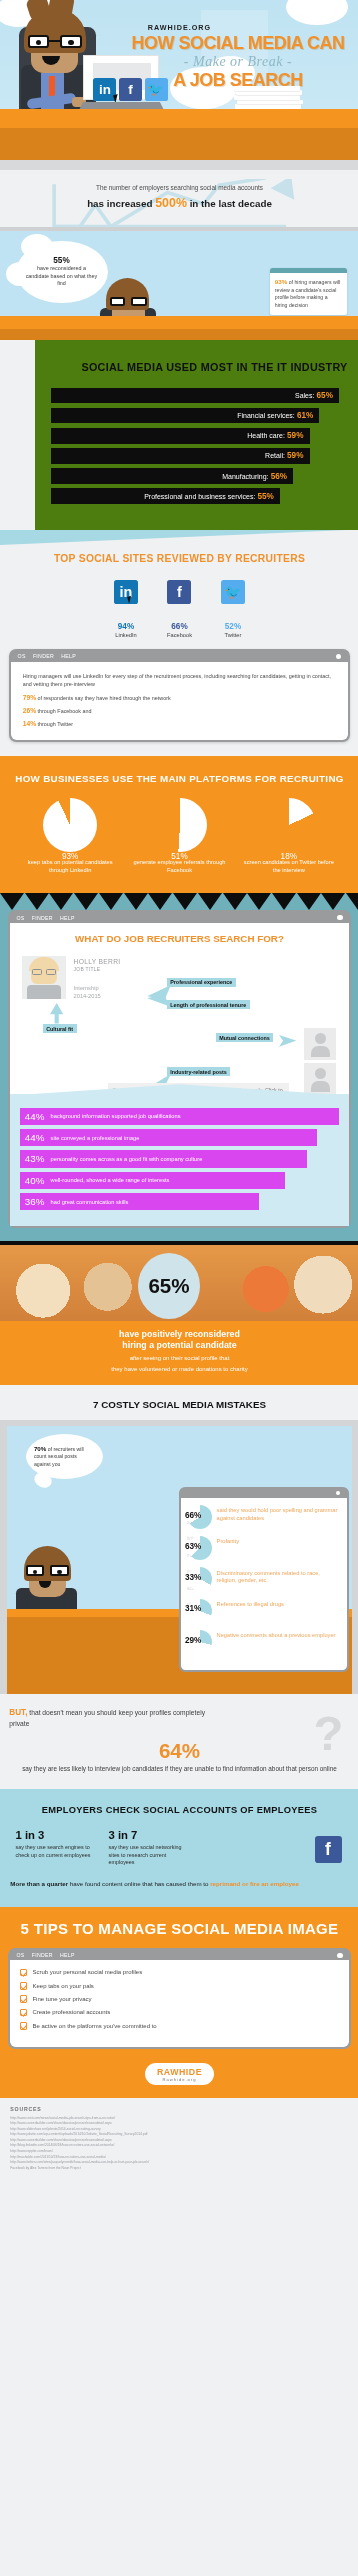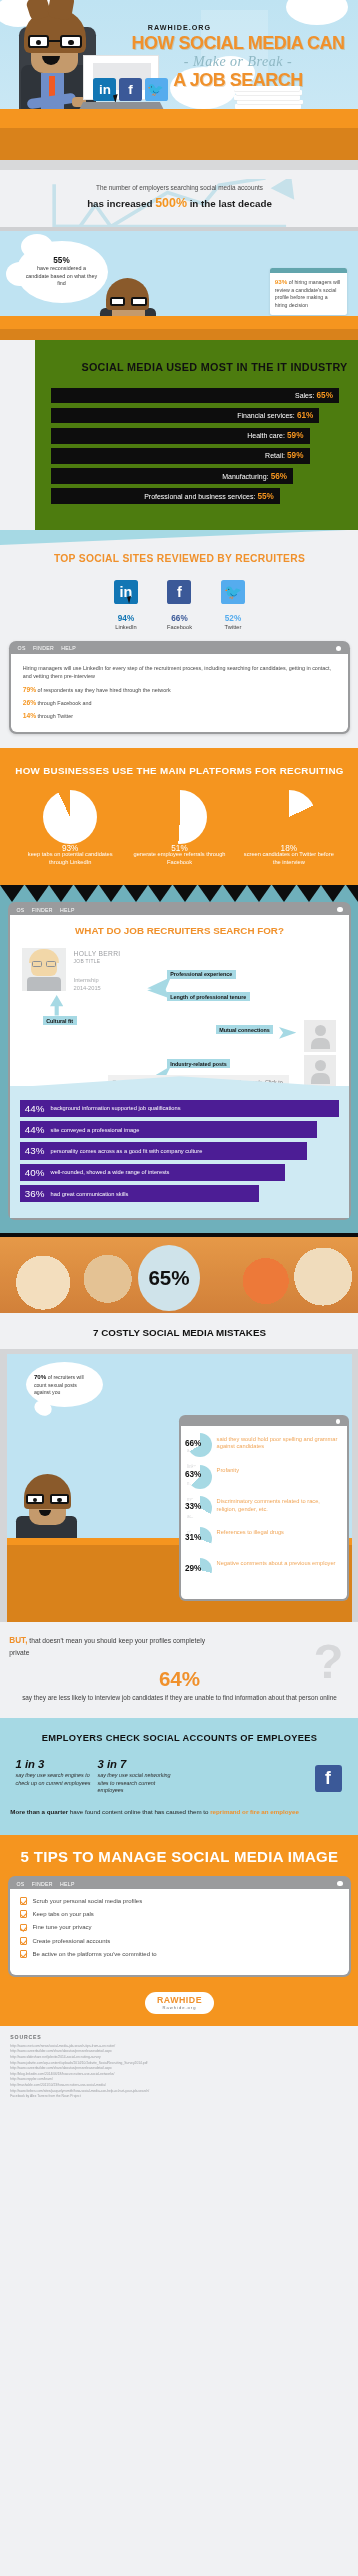--- a/index.html
+++ b/index.html
@@ -117,21 +117,21 @@
   .bar-row { background:#0d0d0d; color:#fff; margin-bottom:4.6px; height:15.5px; display:flex; align-items:center; justify-content:flex-end; padding-right:6.2px; font-size:7px;}
   .bar-row b { color:#f5951f; font-size:8.2px; margin-left:2.1px;}
 
   
   .topsites { background:#f0f1f3; padding:23px 0 13.4px; position:relative;}
   .diag-top { position:absolute; top:-0.5px; left:0; width:100%; height:15.5px; background:#a6d9e4; clip-path: polygon(0 0, 100% 0, 100% 0, 0 100%); }
   .topsites h2 { color:#f0912c; font-size:10.3px; position:relative; z-index:2;}
   .site-row { display:flex; justify-content:center; gap:29px; margin-top:15.5px;}
   .site { text-align:center; position:relative;}
   .site .badge { width:24px; height:24px; border-radius:2.6px; color:#fff; font-weight:bold; font-size:14.4px; display:flex; align-items:center; justify-content:center; margin:0 auto;}
-  .site .pct { margin-top:10px; font-size:8.2px; font-weight:bold;}
+  .site .pct { margin-top:18px; font-size:8.2px; font-weight:bold;}
   .site .nm { font-size:5.7px; color:#3f3f3f; margin-top:0.5px;}
   .site .cursor2 { position:absolute; left:14.4px; top:15.5px; width:0;height:0;
     border-left:4.6px solid #111; border-right:2.6px solid transparent; border-bottom:7.7px solid transparent; transform:rotate(-16deg);}
 
   
   .oswin { margin:11.3px 9.3px 0; border-radius:7.2px; background:#9a9b9d; padding:2.1px; box-shadow:0 1px 3.1px rgba(0,0,0,.15);}
   .osbar { height:10.3px; display:flex; align-items:center; gap:7.2px; padding:0 6.2px; color:#fff; font-size:5.2px; letter-spacing:0.3px; position:relative;}
   .osbar .dot { position:absolute; right:6.2px; top:2.6px; width:5.2px;height:5.2px;border-radius:50%; background:#fff;}
   .oswin .pane { background:#fff; border-radius:0 0 5.7px 5.7px; padding:10.3px 11.3px 13.4px;}
   .oswin .pane p { font-size:5.4px; line-height:1.55; color:#4a4a4a;}
@@ -169,21 +169,21 @@
   .grey-txt { position:absolute; font-size:5.7px; color:#a7a9ac; line-height:1.35;}
   .post-box { position:absolute; left:88px; top:127px; width:181px; background:#f0f0f0; padding:3.6px 4.6px; font-size:5.4px; color:#a7a9ac; line-height:1.4;}
   .post-box b { color:#6f7173; font-weight:normal;}
   .conn { position:absolute; right:3.1px; width:32px; height:32px; background:#ebebeb;}
   .conn .ch { position:absolute; left:10.3px; top:4.6px; width:11.3px; height:11.3px; border-radius:50%; background:#c9cacb;}
   .conn .cb { position:absolute; left:6.2px; top:17.5px; width:19.6px; height:11.3px; border-radius:7.2px 7.2px 0 0; background:#c9cacb;}
   .files { position:absolute; left:94px; top:170px; font-size:5.7px; color:#a7a9ac; line-height:1.5;}
 
   .pct-list { background:#cfeaf3; padding:13.4px 9.3px 11.3px; position:relative;}
   .pct-list .peak { position:absolute; top:-10.3px; left:0; width:100%; height:11.3px; background:#cfeaf3; clip-path: polygon(0 100%, 50% 0, 100% 100%);}
-  .pct-row { display:flex; align-items:center; background:#4c1d95; color:#fff; margin-bottom:4.1px; padding:3.1px 5.2px; gap:6.2px;}
+  .pct-row { display:flex; align-items:center; background:#d946ef; color:#fff; margin-bottom:4.1px; padding:3.1px 5.2px; gap:6.2px;}
   .pct-row .n { font-size:9.8px; font-weight:300;}
   .pct-row .d { font-size:5.7px;}
 
   
   .photoband { position:relative; height:80px; background:#c8772e; overflow:hidden; border-top:4.1px solid #0d0d0d;}
   .photoband .ph { position:absolute; inset:0;
     background:
       radial-gradient(circle at 12% 60%, #f6e4c6 0 27px, transparent 27px),
       radial-gradient(circle at 30% 55%, #e6c79a 0 24px, transparent 24px),
       radial-gradient(circle at 74% 58%, #f07a3a 0 23px, transparent 23px),
@@ -235,21 +235,21 @@
   .butsec .bt b { color:#f0912c; font-size:8.2px;}
   .big41 { margin-top:11.3px; text-align:center;}
   .big41 .n { font-size:20.6px; font-weight:bold; color:#f0912c; line-height:1;}
   .big41 .d { font-size:6.4px; line-height:1.5; color:#3c3c3c; margin-top:3.1px;}
 
   
   .empsec { background:#a6d9e4; padding:15.5px 10.3px 17.5px; position:relative;}
   .empsec h2 { font-size:9.3px; color:#111; line-height:1.2;}
   .empsec .fbmark { position:absolute; right:17.5px; top:47px; width:27px; height:27px; border-radius:3.1px; background:#3b5998; color:#fff;
     font-size:17.5px; font-weight:bold; display:flex; align-items:center; justify-content:center;}
-  .ratios { display:flex; gap:5px; margin-top:13.4px; padding-left:5.2px;font-style:italic;}
+  .ratios { display:flex; gap:16px; margin-top:13.4px; padding-left:5.2px;}
   .ratio .r { font-size:11.3px; font-weight:bold; color:#111;}
   .ratio .rd { font-size:5.4px; line-height:1.4; color:#2e2e2e; margin-top:2.6px; max-width:77px;}
   .quarter { margin-top:12.4px; font-size:6.2px; line-height:1.6; color:#1d1d1d;}
   .quarter b { font-weight:bold;}
   .quarter .hl { color:#f0912c; font-weight:bold;}
 
   
   .tipsec { background:#f5951f; padding:13.4px 0 7.2px; color:#fff; text-align:center;}
   .tipsec h2 { font-size:15px; color:#fff; line-height:1.25;}
   .tipwin { margin:9.3px 8.2px 0; border-radius:7.2px; background:#9a9b9d; padding:2.1px;}
@@ -597,20 +597,26 @@
       </div>
     </div>
   </div>
 
   <div class="photoband">
     <div class="ph"></div>
     <div class="oval">
       <span>65%</span>
     </div>
   </div>
+  <div class="cap65">
+    <div class="l1">have positively reconsidered</div>
+    <div class="l1">hiring a potential candidate</div>
+    <div class="l2">after seeing on their social profile that</div>
+    <div class="l2">they have volunteered or made donations to charity</div>
+  </div>
 
   <div class="mist-title">7 COSTLY SOCIAL MEDIA MISTAKES</div>
   <div class="mistscene">
     <div class="mistbg">
       <div class="speech">
         <p><b>70%</b><span> of recruiters will count sexual posts against you</span></p>
       </div>
       <div class="m-person">
         <div class="m-suit"></div>
           <div class="m-face"></div>

